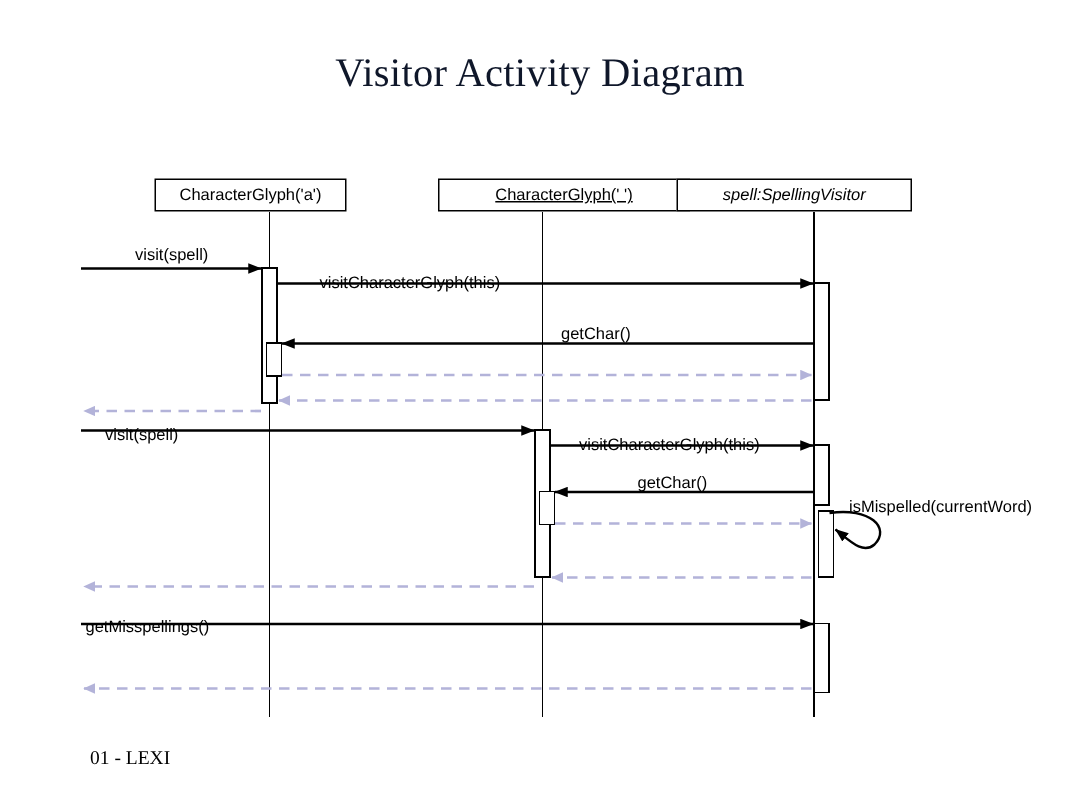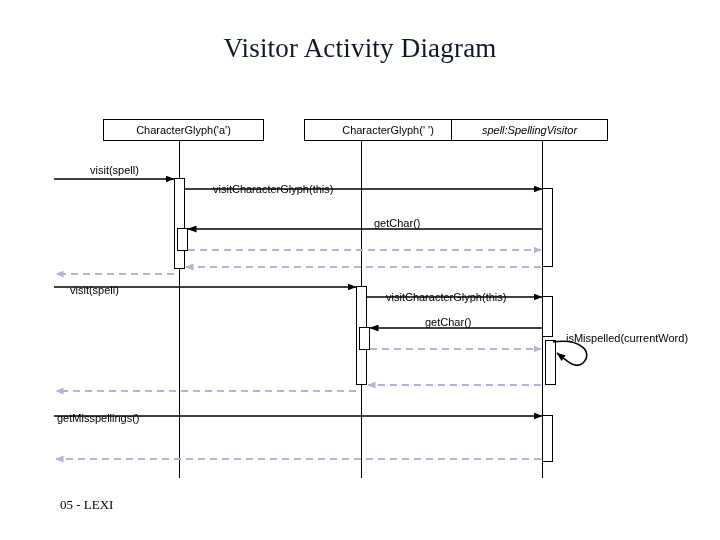--- a/index.html
+++ b/index.html
@@ -159,39 +159,39 @@
       <line x1="370" y1="349" x2="541" y2="349" marker-end="url(#arrowRet)"></line>
 
       <line x1="541" y1="385" x2="368" y2="385" marker-end="url(#arrowRet)"></line>
 
       <line x1="356" y1="391" x2="56" y2="391" marker-end="url(#arrowRet)"></line>
 
       <line x1="541" y1="459" x2="56" y2="459" marker-end="url(#arrowRet)"></line>
     </g>
   </svg>
 
-  <div class="obj-box" id="obj-box-0" style="left:103px; top:119px; width:161px;">CharacterGlyph('a')</div>
+  <div class="obj-box" id="obj-box-0" style="left:103px; top:119px; width:128px;">CharacterGlyph('a')</div>
 
-  <div class="obj-box" id="obj-box-1" style="left:304px; top:119px; width:168px;">CharacterGlyph(' ')</div>
+  <div class="obj-box" id="obj-box-1" style="left:292px; top:119px; width:168px;text-decoration:underline;">CharacterGlyph(' ')</div>
 
   <div class="obj-box" id="obj-box-2" style="left:451px; top:119px; width:157px;font-style:italic;">spell:SpellingVisitor</div>
 
   <div class="msg-label" style="left:90px;  top:164px;">visit(spell)</div>
 
   <div class="msg-label" style="left:213px; top:183px;">visitCharacterGlyph(this)</div>
 
   <div class="msg-label" style="left:374px; top:217px;">getChar()</div>
 
   <div class="msg-label" style="left:70px;  top:284px;">visit(spell)</div>
 
   <div class="msg-label" style="left:386px; top:291px;">visitCharacterGlyph(this)</div>
 
   <div class="msg-label" style="left:425px; top:316px;">getChar()</div>
 
   <div class="msg-label" style="left:566px; top:332px;text-align:center;">isMispelled(currentWord)</div>
 
   <div class="msg-label" style="left:57px;  top:412px;">getMisspellings()</div>
 
-  <div class="footer-item" id="footer-left">05 - LEXI</div>
+  <div class="footer-item" id="footer-left">01 - LEXI</div>
 
 
 
 </div>
 
 </body></html>

